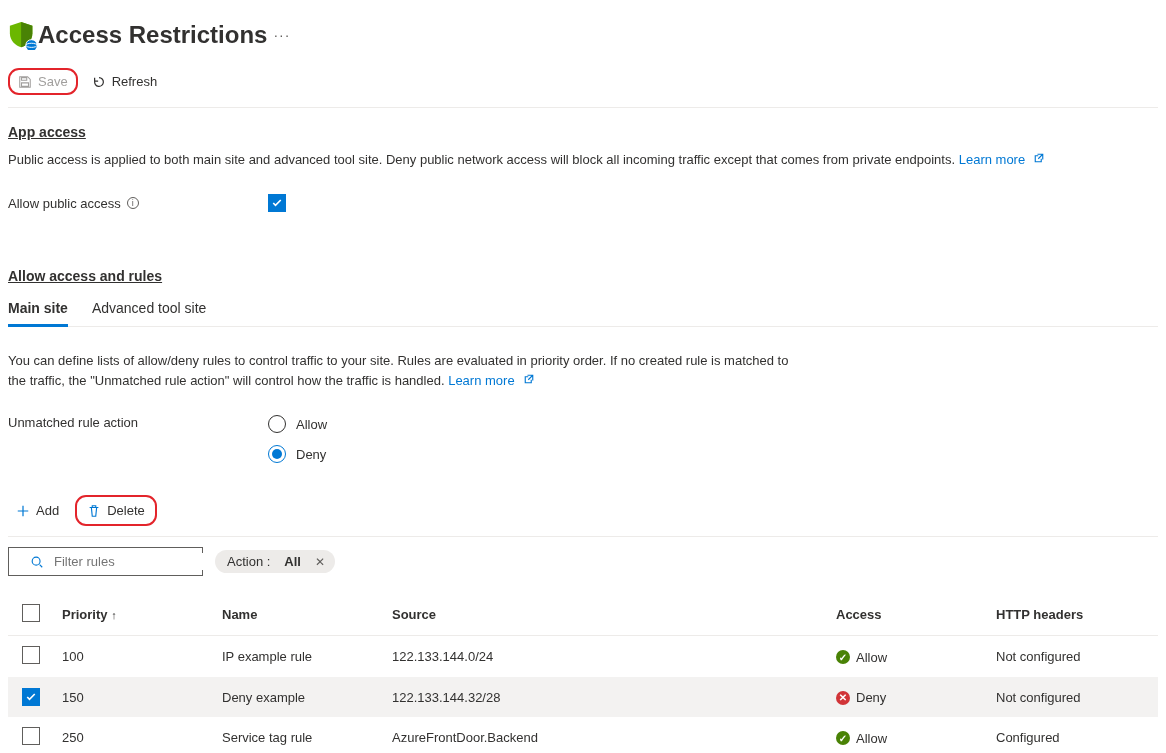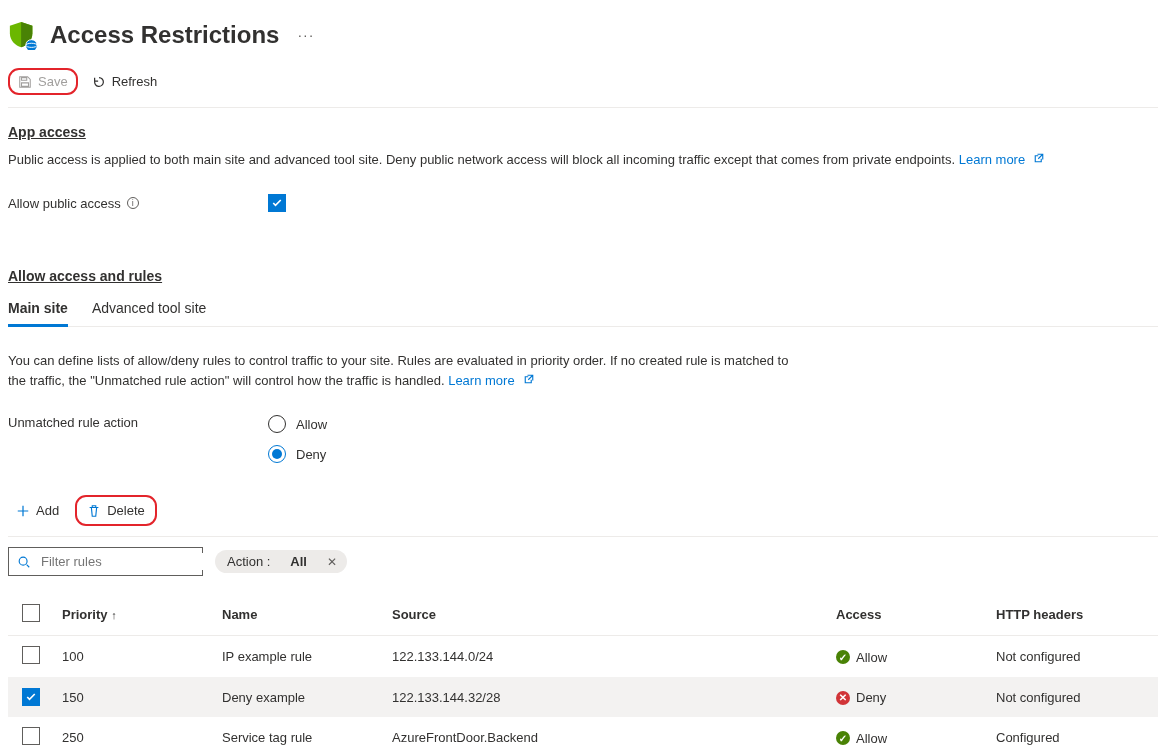--- a/index.html
+++ b/index.html
@@ -6,21 +6,21 @@
   body {
     margin: 0;
     padding: 0;
     font-family: "Segoe UI", -apple-system, sans-serif;
     font-size: 13px;
     color: #323130;
     background: #fff;
     width: 1166px;
   }
   .page { padding: 8px 8px 20px 8px; }
-  .title-row { display: flex; align-items: center; gap: 12px; padding: 12px 0 18px 0; }
+  .title-row { display: flex; align-items: center; gap: 0; padding: 12px 0 18px 0; }
   .shield-wrap { width: 30px; height: 30px; position: relative; }
   .page-title { font-size: 24px; font-weight: 600; line-height: 30px; }
   .ellipsis { color: #605e5c; font-size: 14px; padding: 2px 6px; cursor: pointer; letter-spacing: 1px; }
   .toolbar { display: flex; align-items: center; gap: 6px; padding: 0 0 12px 0; border-bottom: 1px solid #edebe9; }
   .tbtn { display: inline-flex; align-items: center; gap: 6px; padding: 4px 8px; cursor: pointer; font-size: 13px; border-radius: 11px; }
   .tbtn.disabled { color: #a19f9d; }
   .icon { display: inline-flex; }
   .highlight-red { border: 2px solid #e3242b; }
   .section { padding: 16px 0 0 0; }
   .section-title { font-weight: 600; font-size: 14px; margin-bottom: 10px; text-decoration: underline; }
@@ -45,26 +45,26 @@
   .radio-circle {
     width: 18px; height: 18px; border: 1px solid #323130; border-radius: 50%;
     display: flex; align-items: center; justify-content: center;
   }
   .radio-circle.sel { border-color: #0078d4; }
   .radio-dot { width: 10px; height: 10px; border-radius: 50%; background: #0078d4; }
   .rules-toolbar { display: flex; align-items: center; gap: 8px; margin-top: 32px; padding-bottom: 10px; border-bottom:1px solid #edebe9;}
   .filter-row { display: flex; align-items: center; gap: 12px; margin-top: 10px; }
   .filter-input {
     display: flex; align-items: center; gap: 8px; border: 1px solid #605e5c;
-    padding: 5px 8px; width: 195px;
+    padding: 5px 21px; width: 195px;
   }
   .filter-input input { border: none; outline: none; font-size: 13px; flex: 1; }
   .chip {
     background: #edebe9; border-radius: 12px; padding: 4px 10px 4px 12px;
-    display: inline-flex; align-items: center; gap: 20px; font-size: 13px;
+    display: inline-flex; align-items: center; gap: 14px; font-size: 13px;
   }
   .chip-x { cursor: pointer; color: #605e5c; font-size: 12px; }
   table { width: 100%; border-collapse: collapse; margin-top: 18px; font-size: 13px; }
   th { text-align: left; font-weight: 600; padding: 10px 8px; border-bottom: 1px solid #edebe9; }
   td { padding: 10px 8px; border-bottom: 1px solid #f3f2f1; }
   tr.selected td { background: #f3f2f1; }
   tr.dim td { color: #a19f9d; }
   .col-check { width: 46px; text-align: center; }
   .col-priority { width: 160px; }
   .col-name { width: 170px; }

